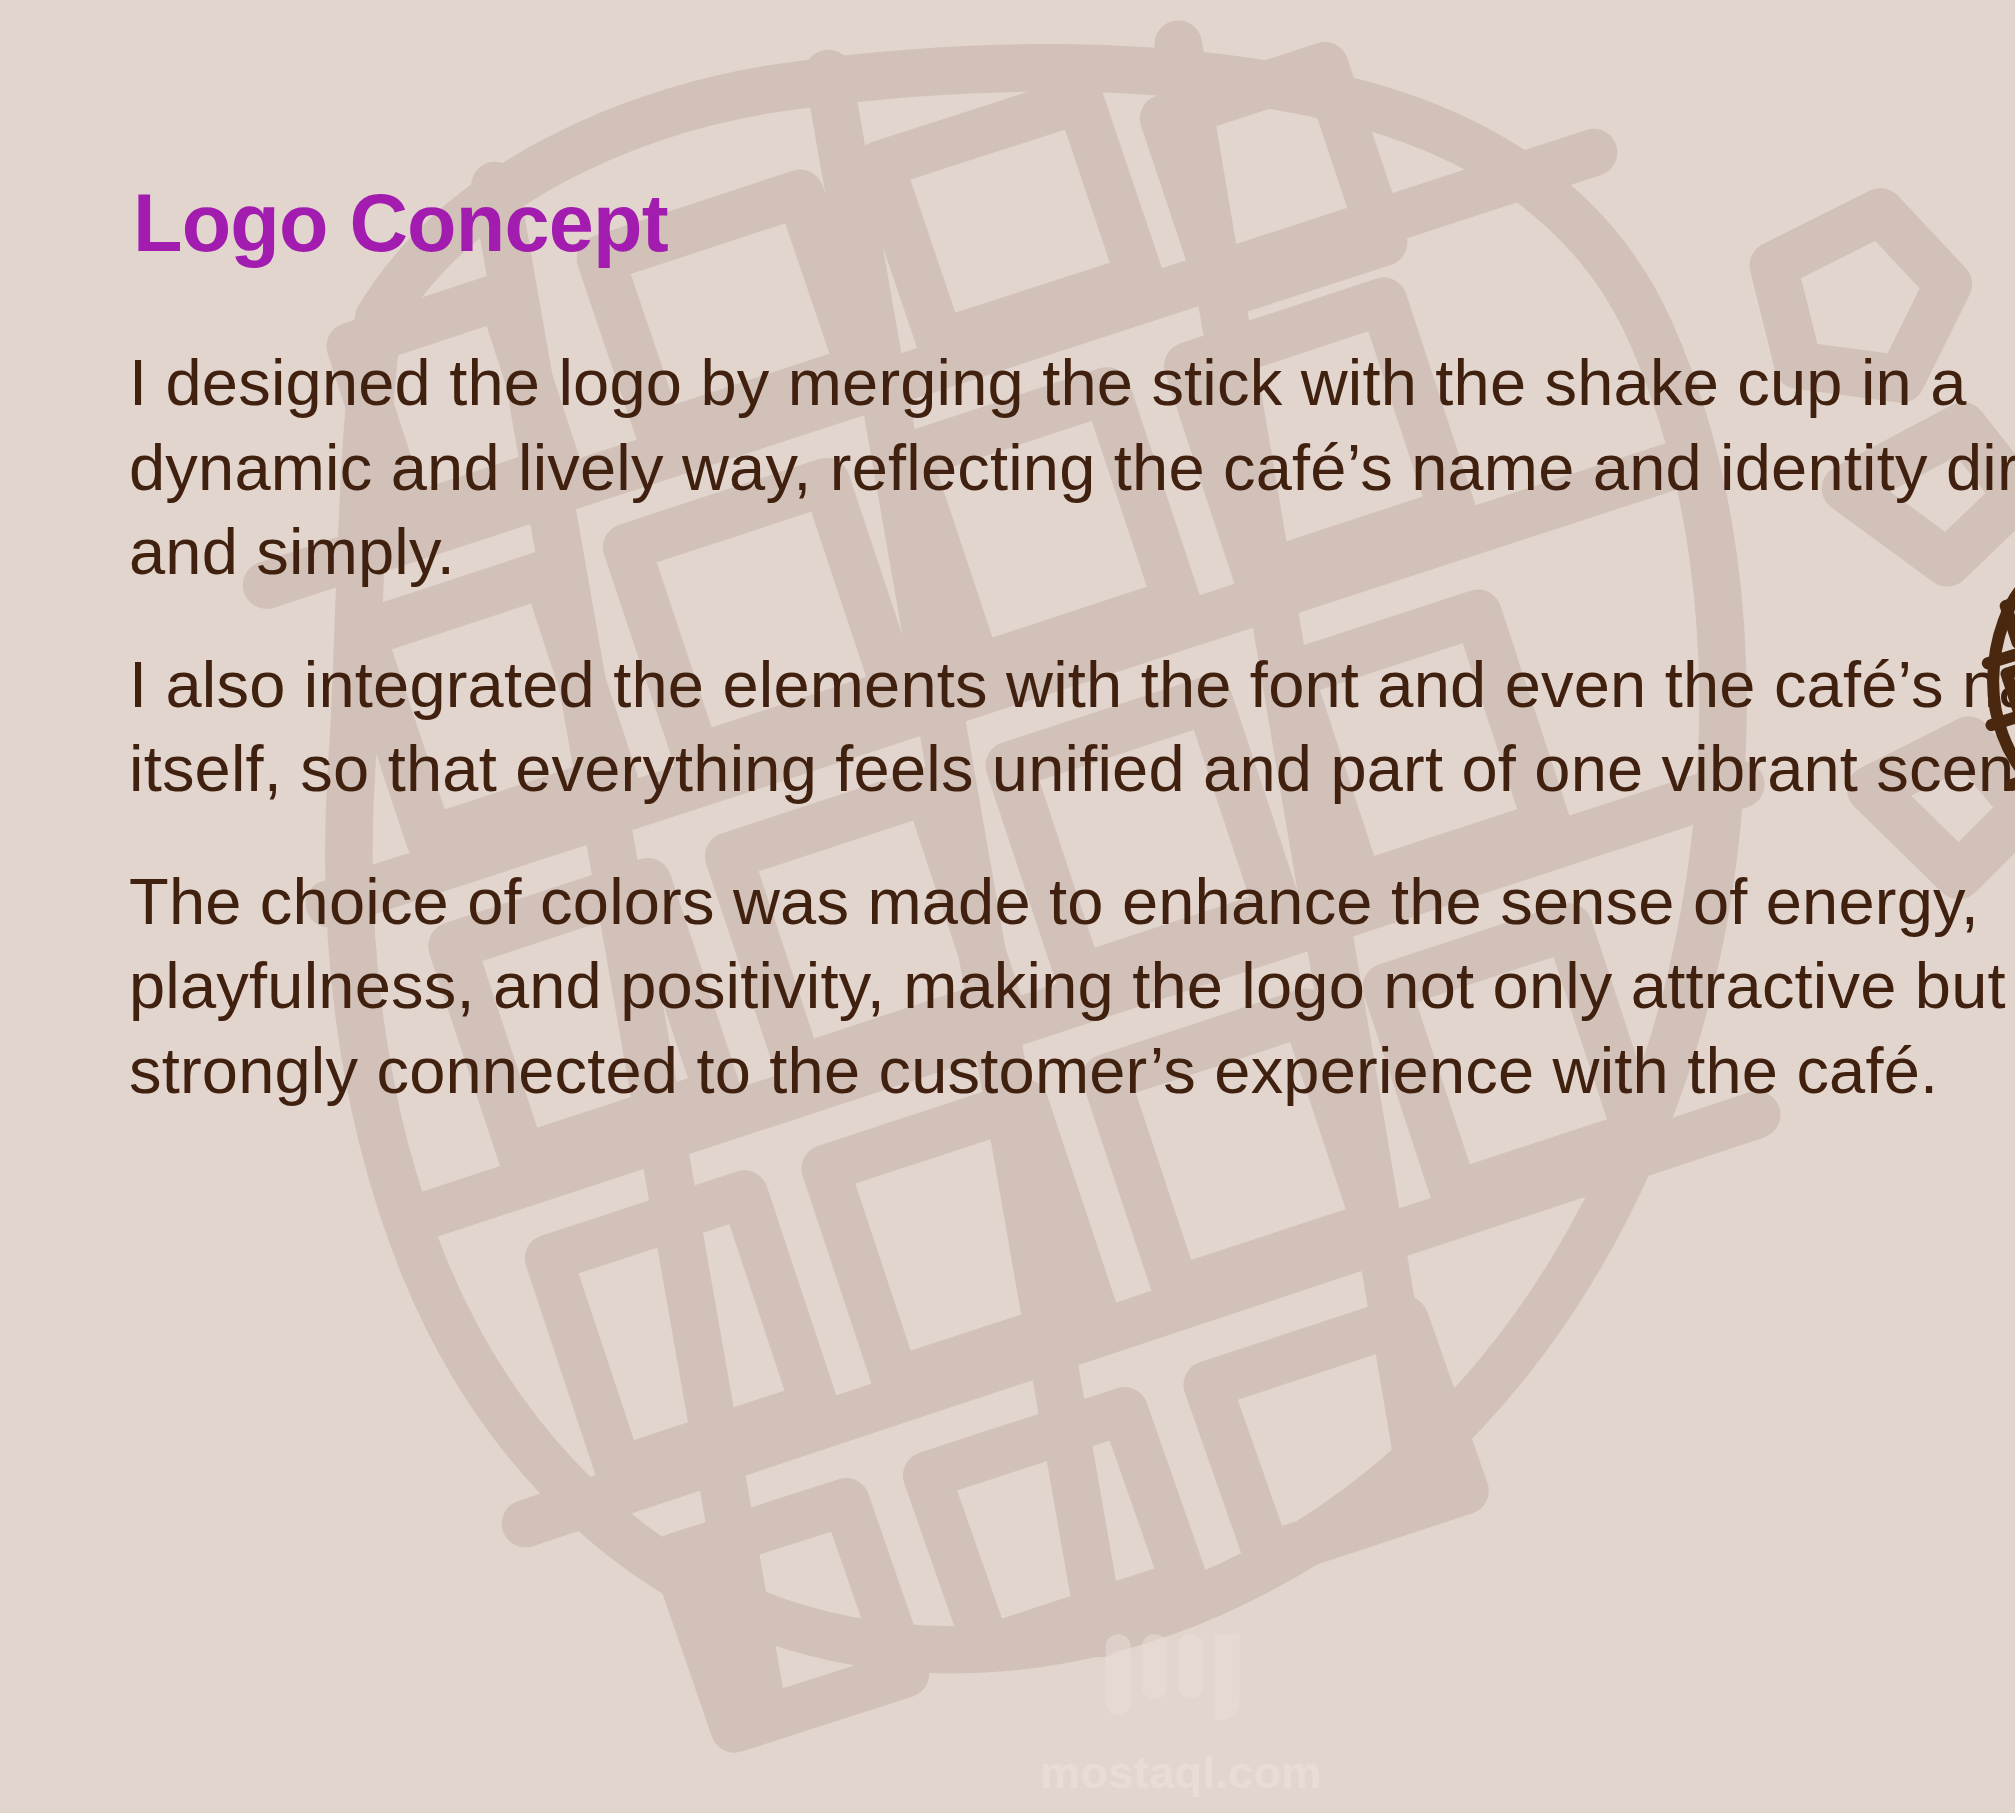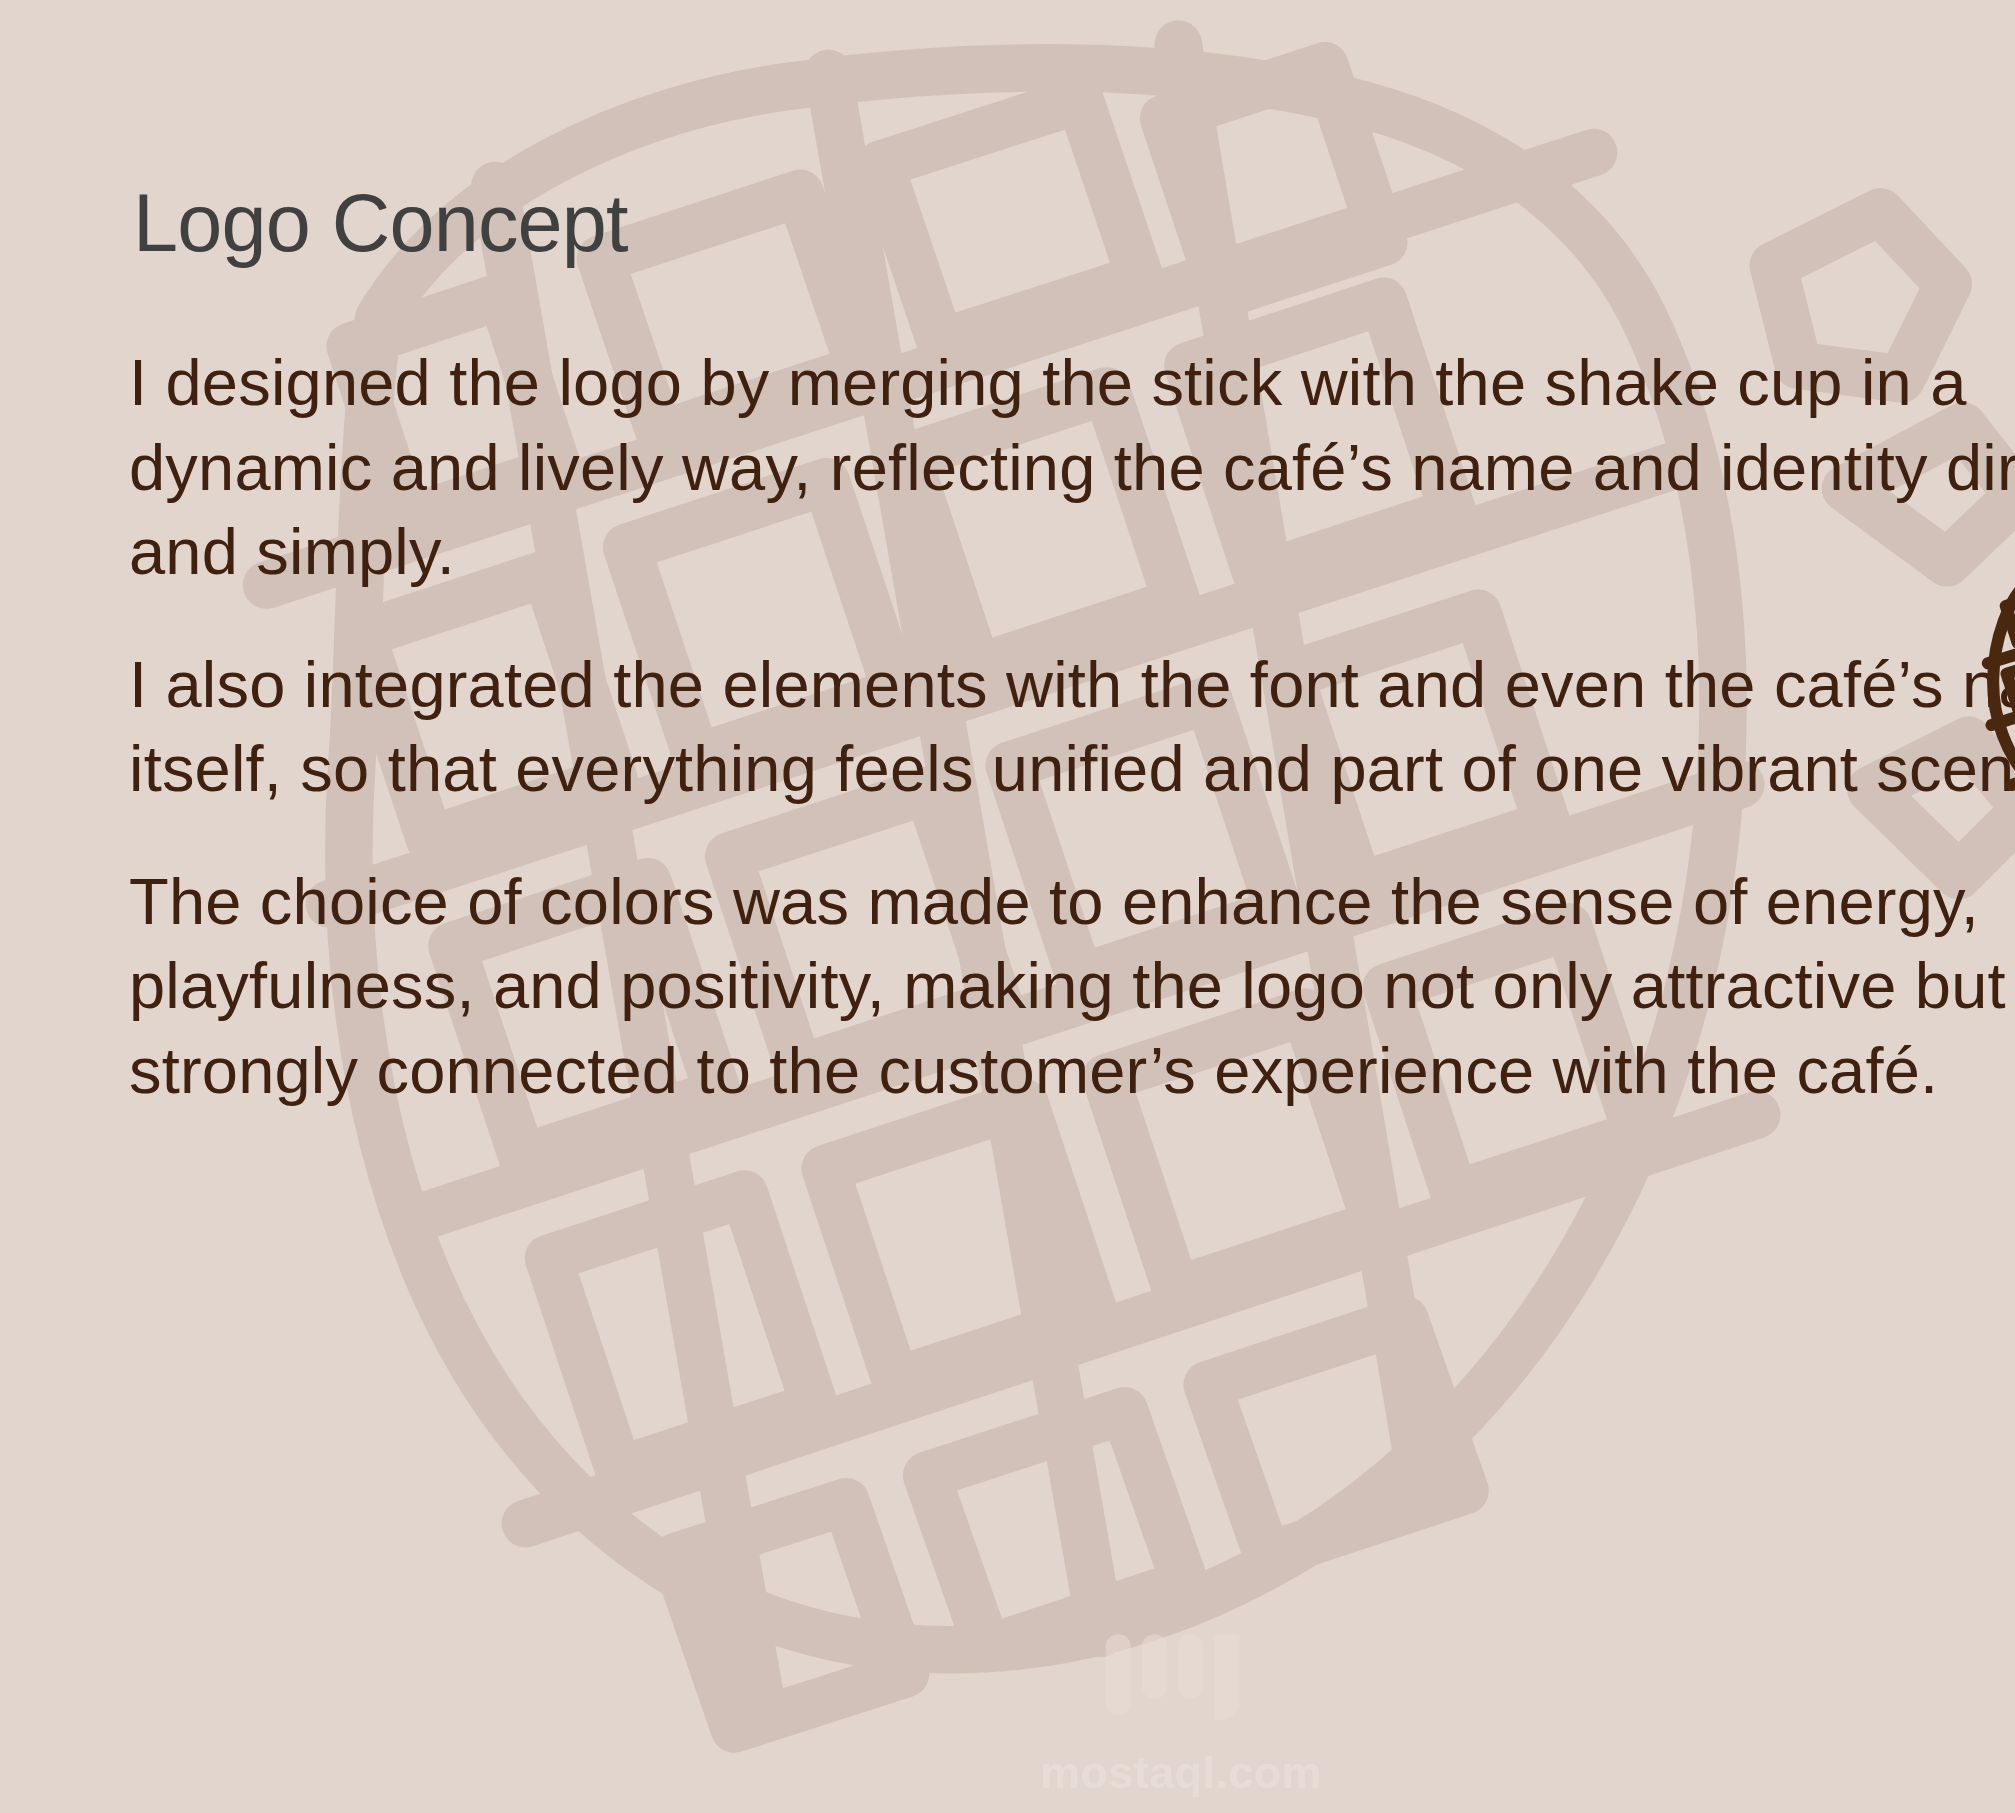--- a/index.html
+++ b/index.html
@@ -64,22 +64,22 @@
     position: relative;
     z-index: 2;
     padding: 0;
   }
 
   #page-title {
     position: absolute;
     left: 133px;
     top: 129px;
     font-size: 81px;
-    font-weight: 400;
-    color: #404040;
+    font-weight: 700;
+    color: #a21caf;
     letter-spacing: -0.8px;
     line-height: 1;
     white-space: nowrap;
   }
 
   #body-copy {
     position: absolute;
     left: 129px;
     top: 341px;
     width: 2035px;

